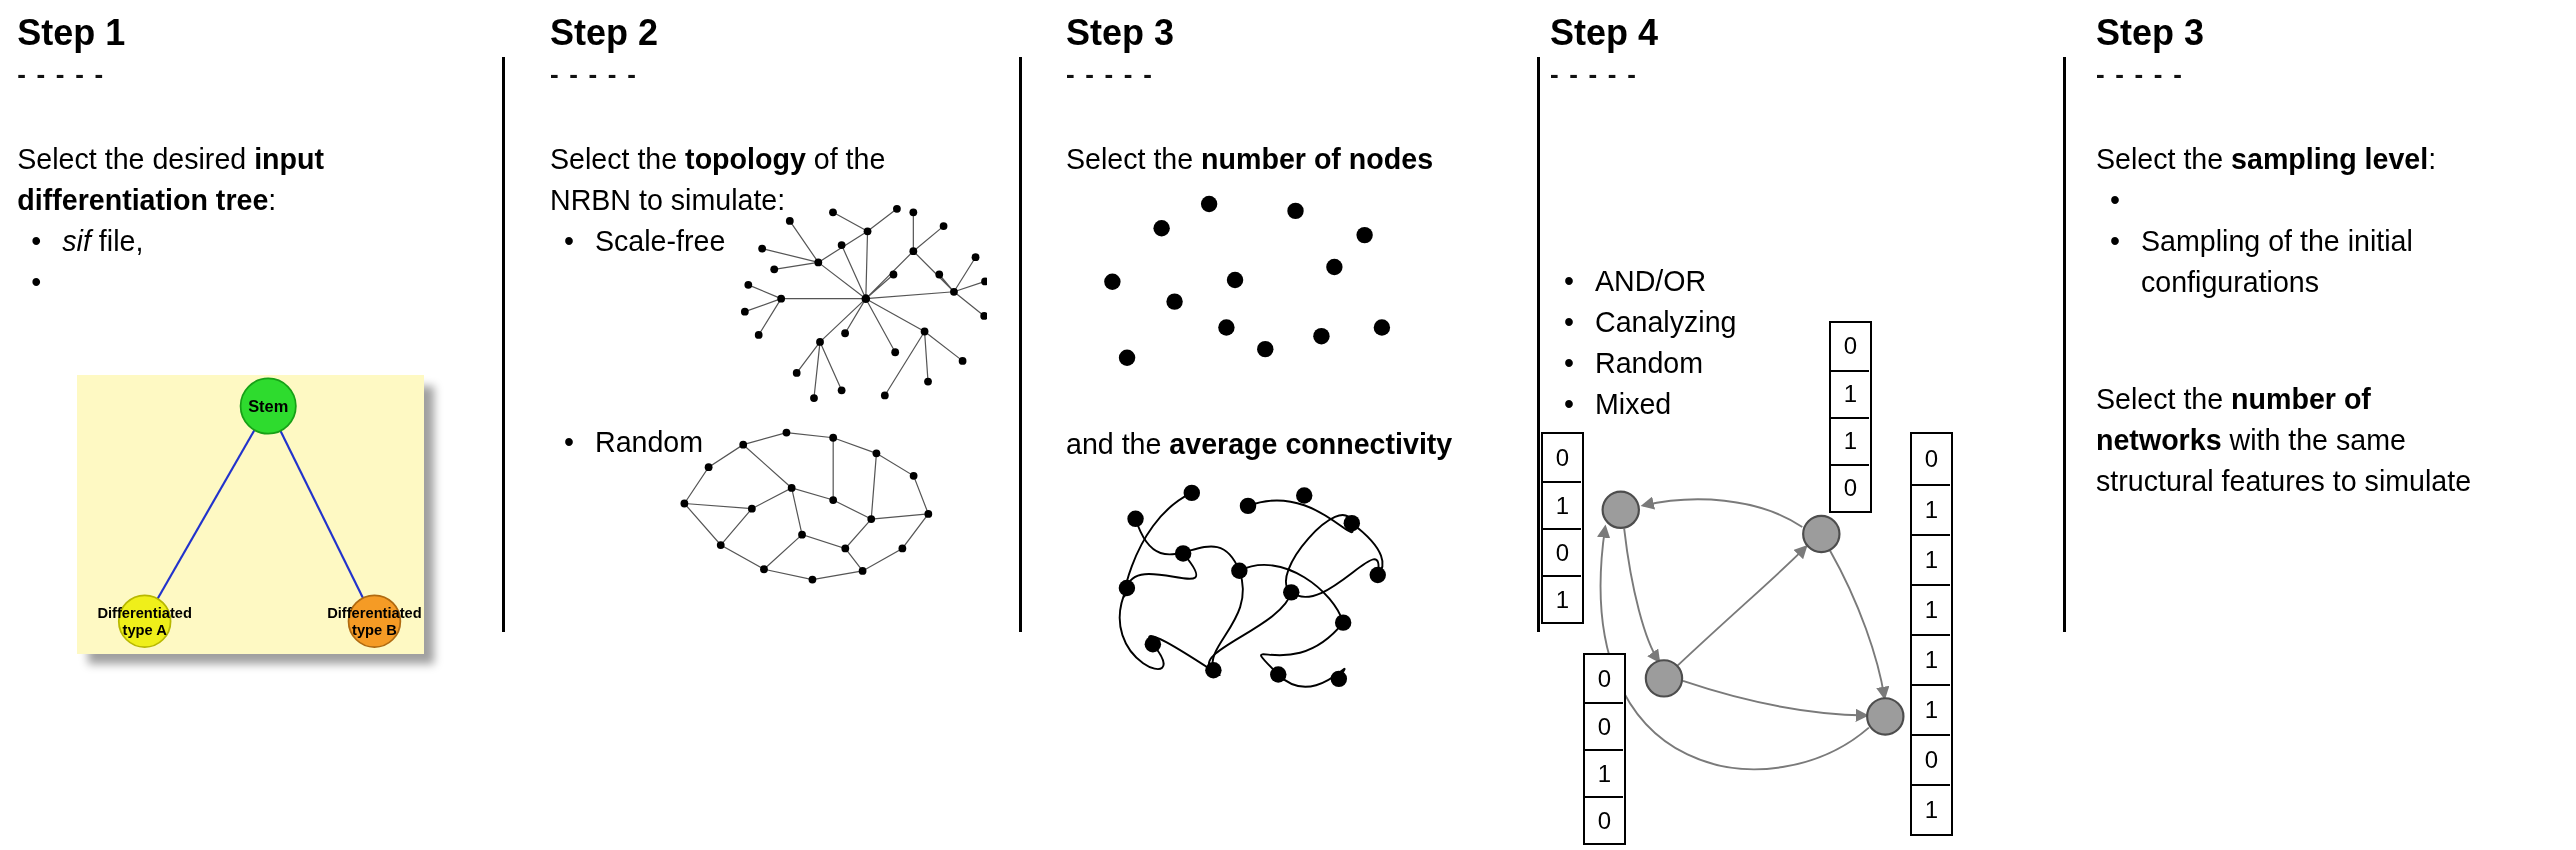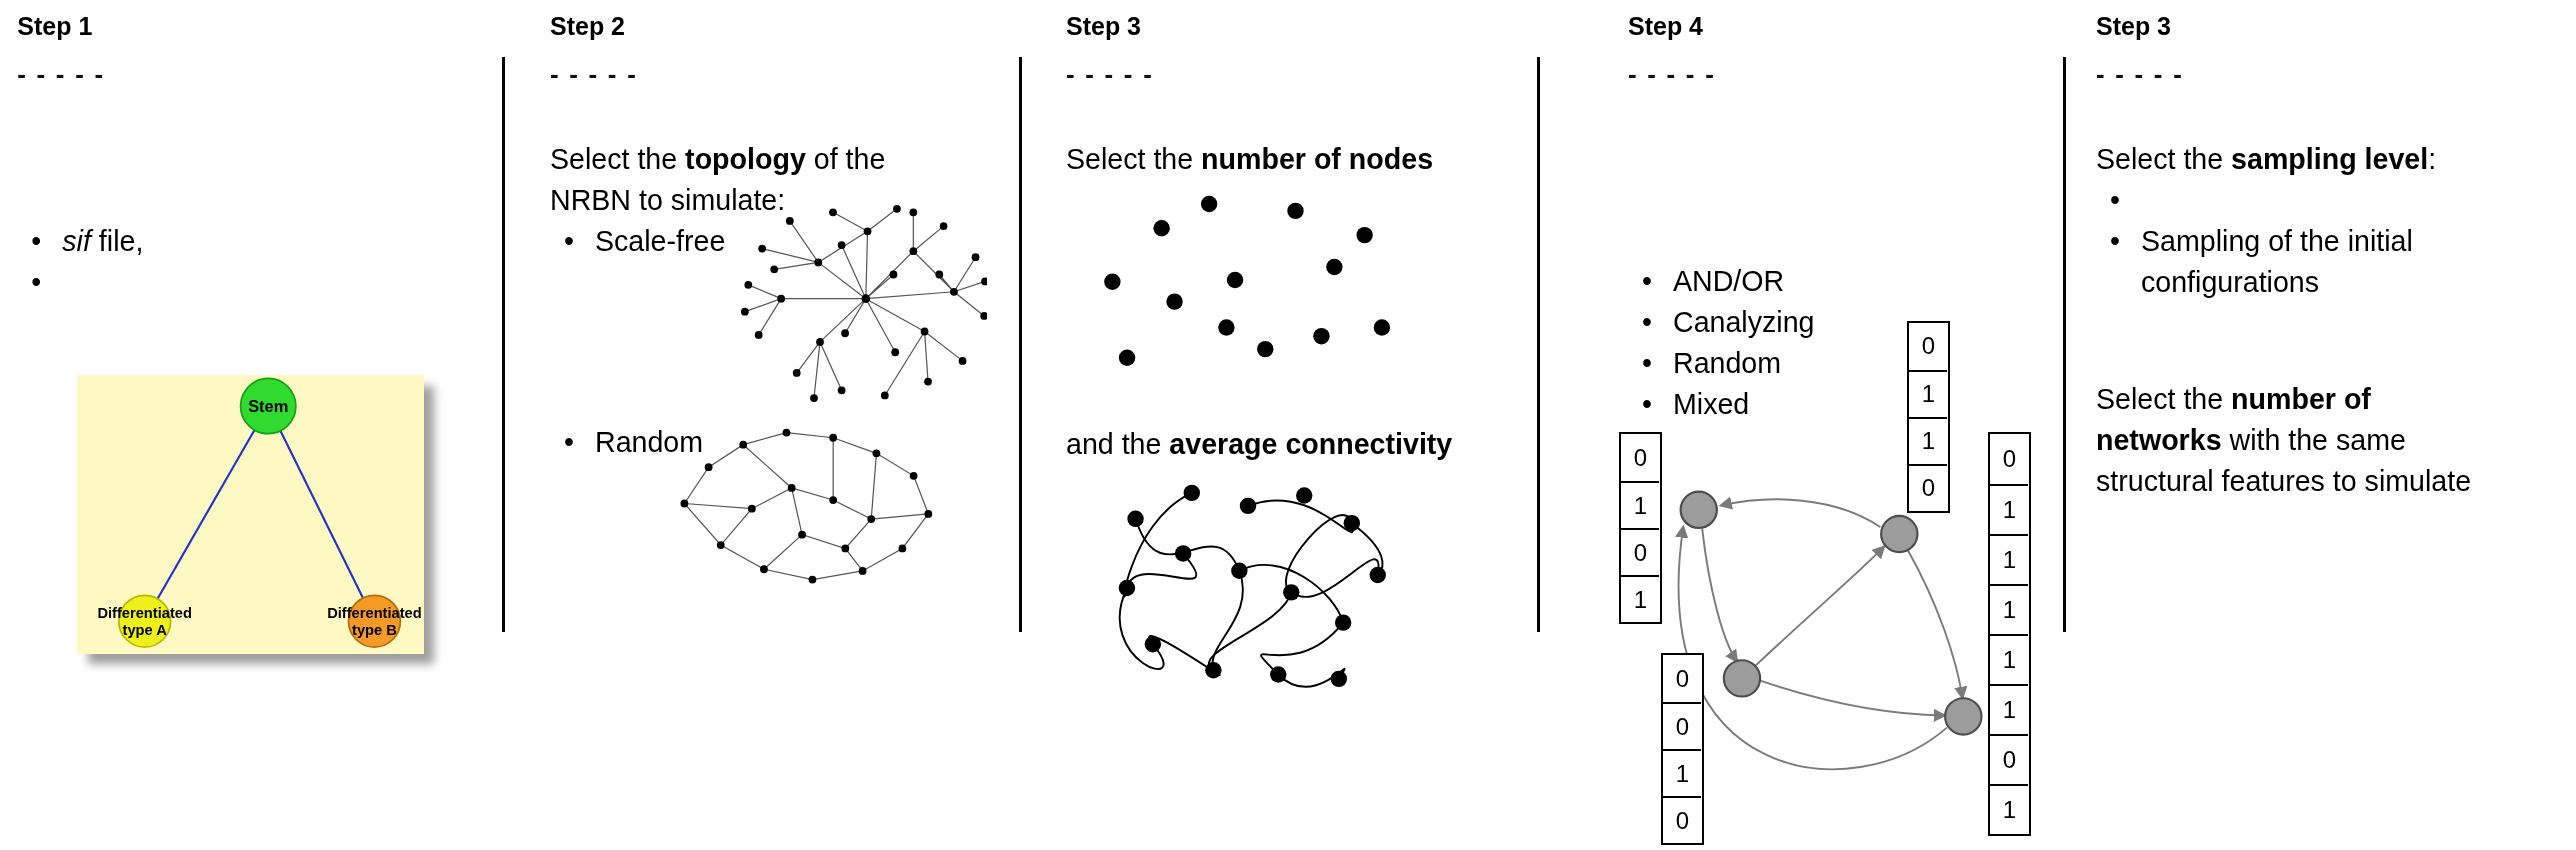--- a/index.html
+++ b/index.html
@@ -1,21 +1,21 @@
 <!DOCTYPE html>
 <html style="font-size:14px"><head>
 <meta charset="utf-8">
 <title>Figure</title>
 <style>
   *{margin:0;padding:0;box-sizing:border-box}
   html,body{width:2576px;height:851px;background:#ffffff;font-family:"Liberation Sans",sans-serif;color:#000}
   .figure{position:absolute;inset:0;overflow:hidden}
   .divider{position:absolute;top:57px;width:2.6px;height:575px;background:#000}
   .col{position:absolute;top:12px;height:838px}
-  .step-title{position:absolute;top:0;left:0;font-size:25px;font-weight:700}
+  .step-title{position:absolute;top:0;left:0;font-size:36px;font-weight:700}
   .dashes{position:absolute;top:47px;left:0;font-size:26px;font-weight:700;letter-spacing:1.7px;color:#111}
   .txt{position:absolute;left:0;font-size:28.6px;line-height:41px;white-space:pre-line}
   .txt b{font-weight:700}
   .bullets{position:absolute;left:0}
   .bullet{display:flex;font-size:28.6px;line-height:41px}
   .bullet .glyph{width:45px;padding-left:14px;flex:none}
   .bullet .btext{white-space:pre-line}
   .netsvg{position:absolute}
   .tree-card{position:absolute;left:60px;top:363px;width:347px;height:279px;background:#fef9c3;box-shadow:11.2px 11.2px 8.7px #9f9f9f}
   .bgraph{position:absolute;left:-8.7px;top:305px;width:437px;height:536px}
@@ -31,20 +31,22 @@
 <div class="figure">
 
   <div class="divider" style="left:502px"></div>
   <div class="divider" style="left:1019px"></div>
   <div class="divider" style="left:1537px"></div>
   <div class="divider" style="left:2063px"></div>
 
   <section class="col" style="left:17.3px;width:472px">
     <h2 class="step-title">Step 1</h2>
     <div class="dashes">- - - - -</div>
+    <p class="txt" style="top:127px;width:407px"><span>Select the desired </span><b>input
+differentiation tree</b><span>:</span></p>
     <div class="bullets" style="top:209px">
       <div class="bullet">
         <span class="glyph">•</span>
         <span class="btext"><i>sif</i><span> file,</span></span>
       </div>
       <div class="bullet">
         <span class="glyph">•</span>
       </div>
     </div>
     <div class="tree-card">
@@ -190,21 +192,21 @@
           <circle cx="125" cy="95" r="9.5"></circle>
           <circle cx="60" cy="135" r="9.5"></circle>
           <circle cx="90" cy="200" r="9.5"></circle>
           <circle cx="160" cy="230" r="9.5"></circle>
           <circle cx="235" cy="235" r="9.5"></circle>
           <circle cx="305" cy="240" r="9.5"></circle>
       </g>
     </svg>
   </section>
 
-  <section class="col" style="left:1628px;width:472px">
+  <section class="col" style="left:1550px;width:472px">
     <h2 class="step-title">Step 4</h2>
     <div class="dashes">- - - - -</div>
     <div class="bullets" style="top:249px">
       <div class="bullet">
         <span class="glyph">•</span>
         <span class="btext">AND/OR</span>
       </div>
       <div class="bullet">
         <span class="glyph">•</span>
         <span class="btext">Canalyzing</span>

